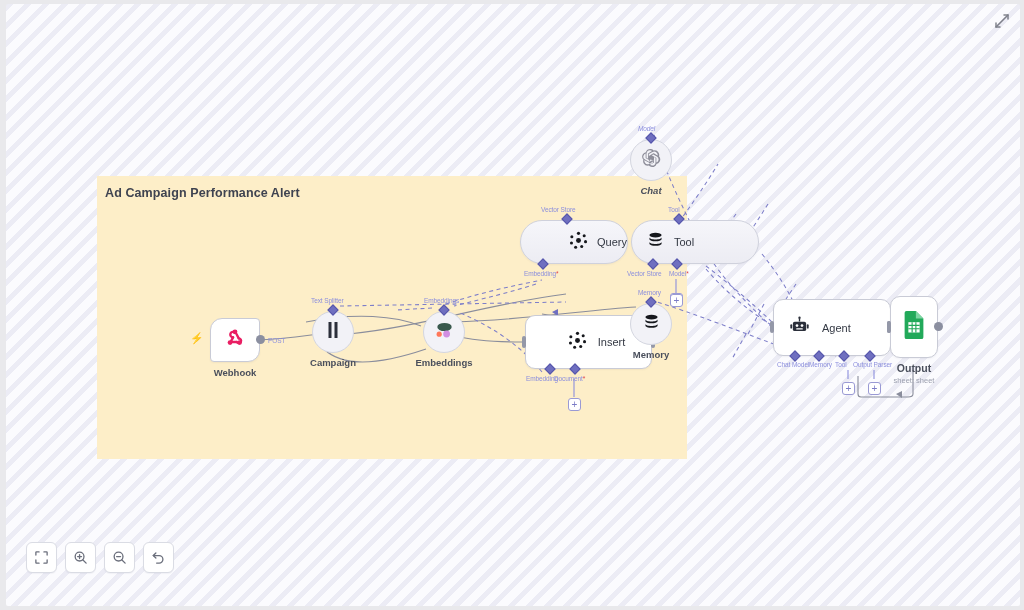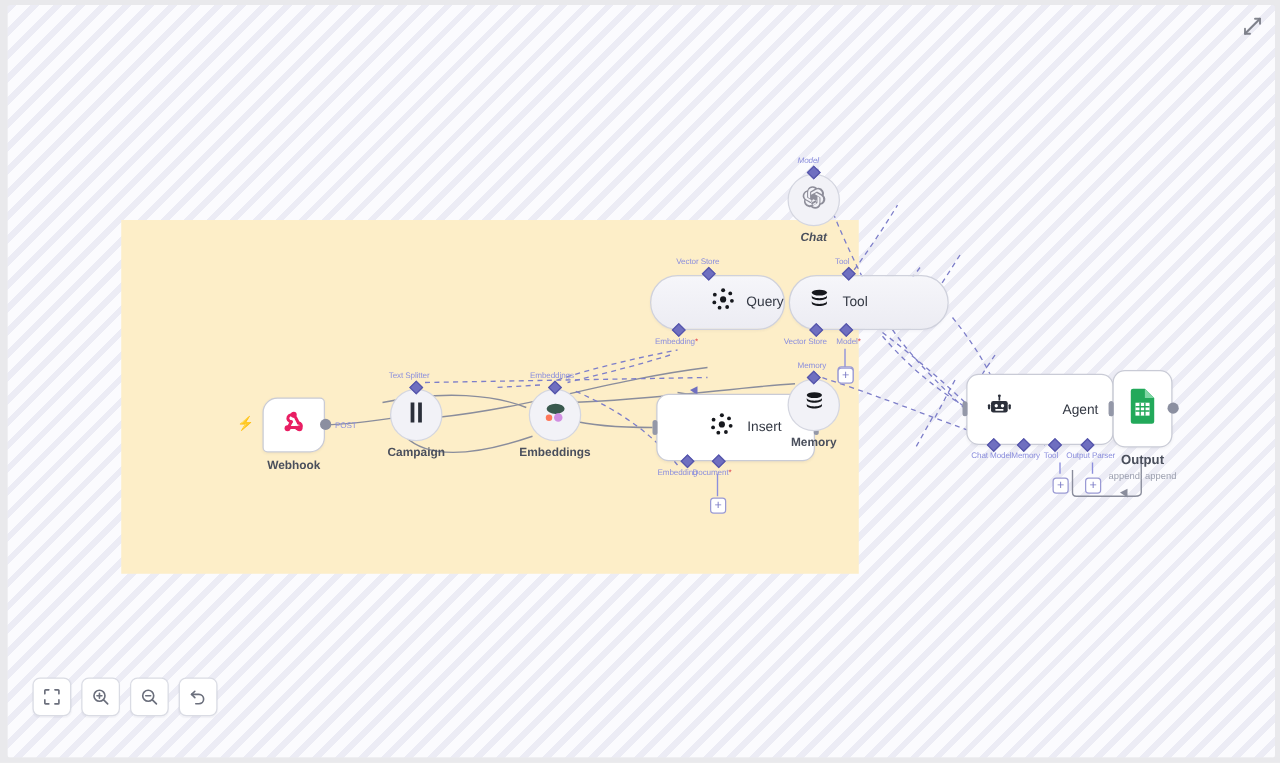--- a/index.html
+++ b/index.html
@@ -173,20 +173,21 @@
   .tb-btn svg { display: block; }
 </style>
 </head>
 <body>
 
 <div id="app">
 
   <div id="canvas">
 
     <div id="group-box"></div>
+    <div id="group-title">Ad Campaign Performance Alert</div>
 
     <svg id="edges">
       <g fill="none" stroke="#8a8d9c" stroke-width="1.1">
 
         <path d="M242,336 C272,336 290,333 312,330"></path>
 
         <path d="M318,345 C335,362 370,362 420,345"></path>
 
         <path d="M343,330 C420,322 480,300 560,290"></path>
 
@@ -405,21 +406,21 @@
           </svg>
         </span>
       </div>
       <div class="diamond" style="left:17px; top:-5px;"></div>
       <div class="port-label" style="left:8px; top:-14px;">Memory</div>
       <div class="plus-btn" style="left:40px; top:-9px;">+</div>
       <div class="card-label" style="top:46px;">Memory</div>
     </div>
 
     <div class="node" style="left:767px; top:295px;">
-      <div class="card" style="width:118px; height:57px; padding-left:15px;gap:28px;">
+      <div class="card" style="width:118px; height:57px; padding-left:15px;">
         <span>
           <svg width="21" height="20" viewBox="0 0 24 24">
             <g fill="#2b2f3a">
               <rect x="4" y="7" width="16" height="11" rx="2.2"></rect>
               <rect x="11.2" y="2.6" width="1.6" height="4"></rect>
               <circle cx="12" cy="2" r="1.4"></circle>
               <rect x="1" y="10" width="2.2" height="5" rx="1"></rect>
               <rect x="20.8" y="10" width="2.2" height="5" rx="1"></rect>
             </g>
             <circle cx="9" cy="11.5" r="1.6" fill="#fff"></circle>
@@ -457,21 +458,21 @@
             <rect x="7" y="13" width="12" height="11" fill="#fff"></rect>
             <g stroke="#22a95a" stroke-width="1.2">
               <path d="M7 16.4h12M7 20h12M11 13v11M15 13v11"></path>
             </g>
           </svg>
         </span>
       </div>
       <div class="bar-port" style="left:-3px; top:25px;"></div>
       <div class="dot-port" style="left:44px; top:26px;"></div>
       <div class="card-label" style="top:66px; font-size:10.5px;">Output</div>
-      <div class="card-sub" style="top:80px;">append: append</div>
+      <div class="card-sub" style="top:80px;">sheet: sheet</div>
     </div>
 
     <div id="toolbar">
       <div class="tb-btn" title="Fit view">
         <span>
           <svg width="15" height="15" viewBox="0 0 16 16" fill="none" stroke="#6b6f7c" stroke-width="1.4" stroke-linecap="round">
             <path d="M2 5.4V2.6A.6.6 0 0 1 2.6 2h2.8"></path>
             <path d="M14 5.4V2.6a.6.6 0 0 0-.6-.6h-2.8"></path>
             <path d="M2 10.6v2.8a.6.6 0 0 0 .6.6h2.8"></path>
             <path d="M14 10.6v2.8a.6.6 0 0 1-.6.6h-2.8"></path>

